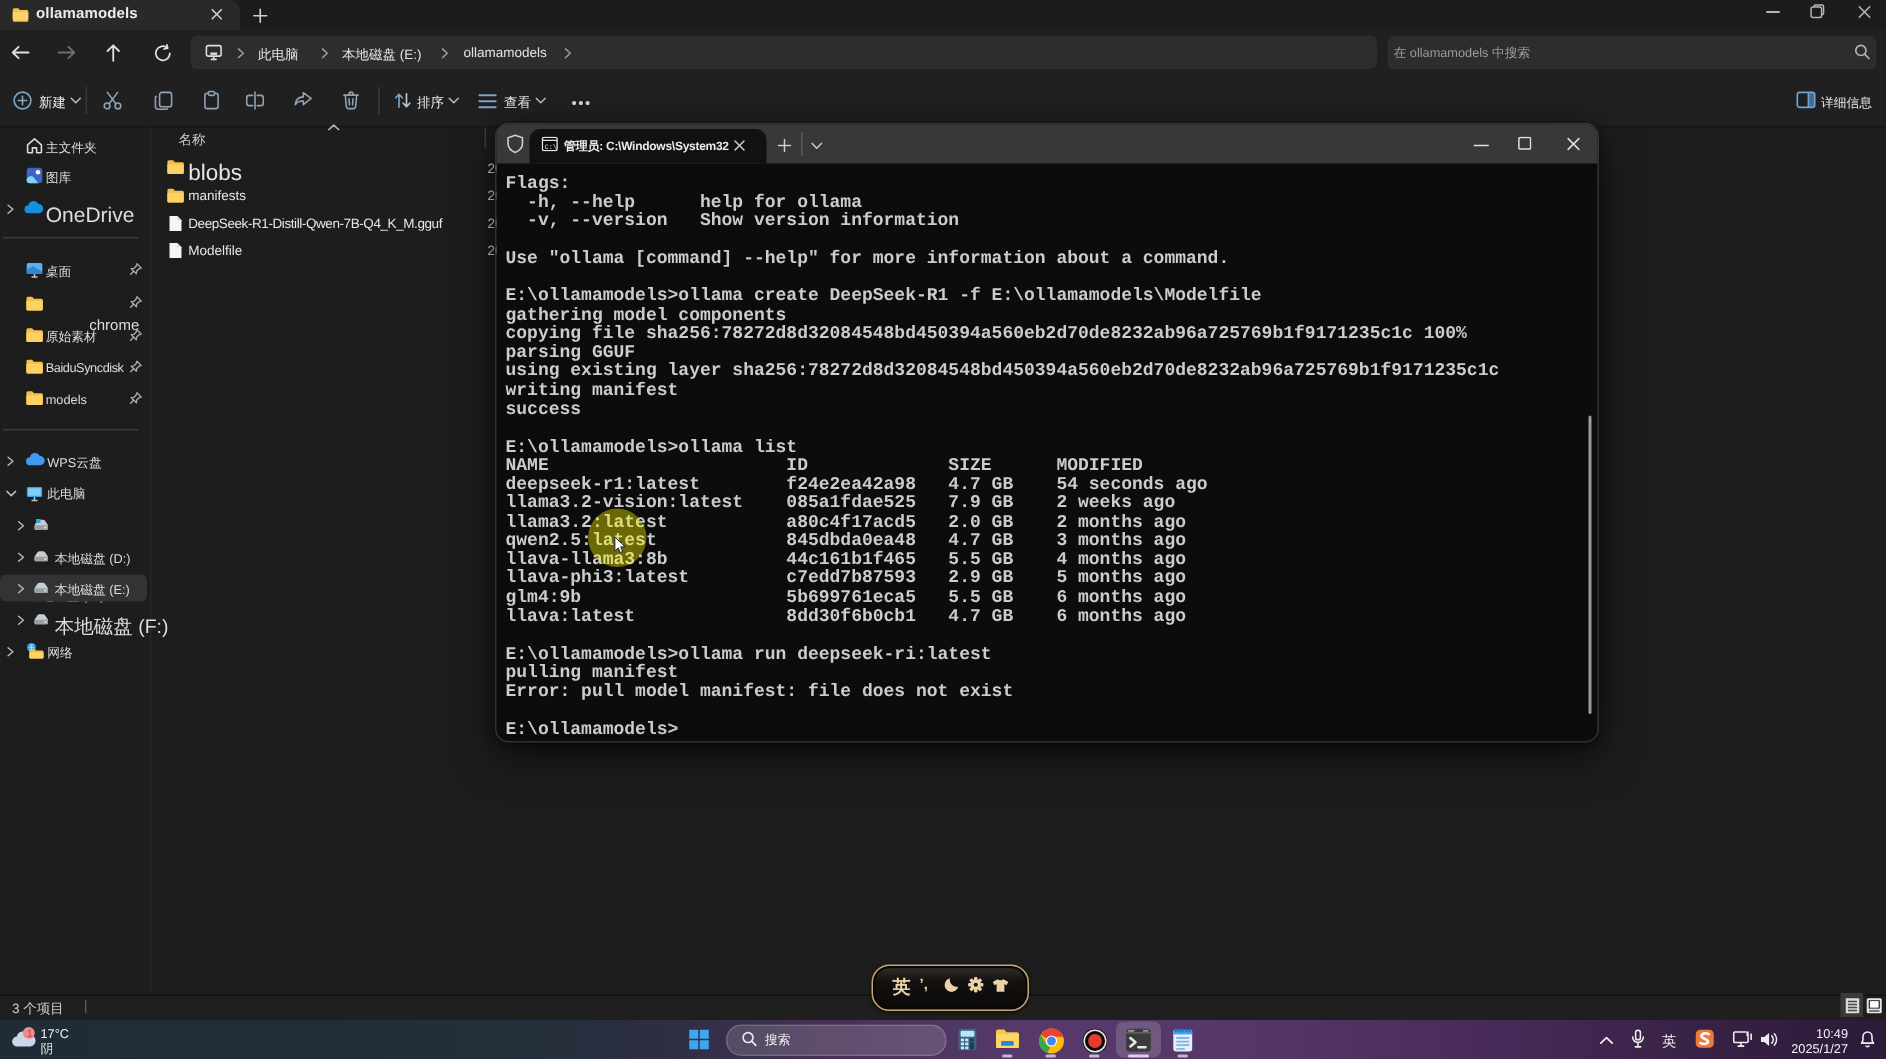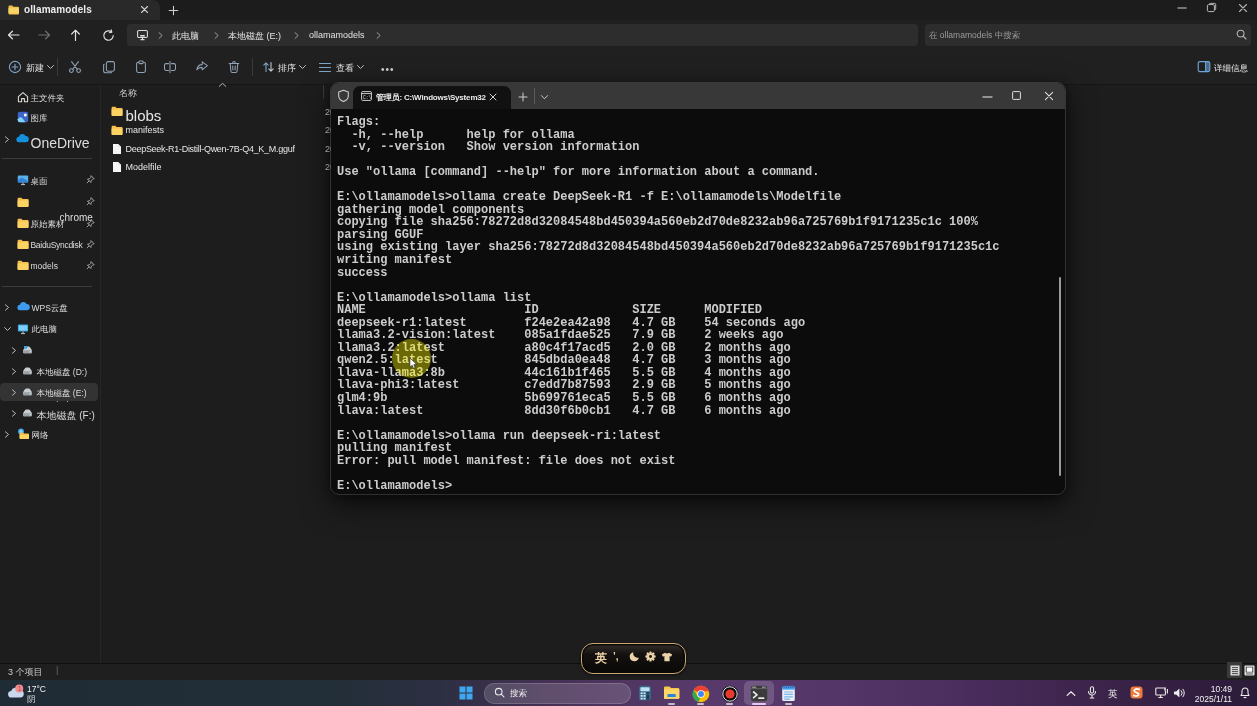--- a/index.html
+++ b/index.html
@@ -385,21 +385,21 @@
       <path d="M2.4 1.8 L5.6 4.5 L2.4 7.2" stroke="#b9b9b9" stroke-width="1" fill="none" stroke-linecap="round" stroke-linejoin="round"></path>
     </svg>
   </div>
 <div class="abs" style="left:22px;top:408px;">
     <svg width="11" height="10" viewBox="0 0 11 10">
       <path d="M1 5.8 q0-0.8 0.5-1.4 L3 2.2 q0.5-0.7 1.3-0.7 h2.4 q0.8 0 1.3 0.7 l1.5 2.2 q0.5 0.6 0.5 1.4 v1.4 q0 1-1 1 H2 q-1 0-1-1 z" fill="#c8cdd2"></path>
       <rect x="1" y="5.2" width="9" height="3" rx="0.8" fill="#9aa0a6"></rect>
       <circle cx="8.2" cy="6.7" r="0.7" fill="#d7f7e2"></circle>
     </svg>
   </div>
-<div class="abs" style="left:36.5px;top:408.5px;color:#dddddd;font-size:10px;">本地磁盘 (F:)</div>
+<div class="abs" style="left:36.5px;top:408.5px;color:#dddddd;font-size:13px;">本地磁盘 (F:)</div>
 
 <div class="abs" style="left:2.5px;top:429.5px;">
     <svg width="8" height="9" viewBox="0 0 8 9">
       <path d="M2.4 1.8 L5.6 4.5 L2.4 7.2" stroke="#b9b9b9" stroke-width="1" fill="none" stroke-linecap="round" stroke-linejoin="round"></path>
     </svg>
   </div>
 <div class="abs" style="left:17px;top:428px;">
     <svg width="13" height="12" viewBox="0 0 13 12">
       <circle cx="4" cy="3.6" r="3" fill="#2fa3e8"></circle>
       <path d="M2.2 3.6 h3.6 M4 1.8 v3.6 M2.6 2 a4 4 0 0 0 2.8 0 M2.6 5.2 a4 4 0 0 1 2.8 0" stroke="#bfe6f8" stroke-width="0.55" fill="none"></path>
@@ -726,19 +726,19 @@
       <path d="M12.4 2 v4.4" stroke="#eeeeee" stroke-width="1.1"></path>
     </svg>
   </div>
 <div class="abs" style="left:1173px;top:687px;z-index:61;">
     <svg width="13" height="12" viewBox="0 0 13 12">
       <path d="M1 4.4 h2.2 L6.4 1.6 v8.8 L3.2 7.6 H1 z" fill="#eeeeee"></path>
       <path d="M8.2 3.6 a3.4 3.4 0 0 1 0 4.8 M9.9 2.2 a5.6 5.6 0 0 1 0 7.6" stroke="#eeeeee" stroke-width="1" fill="none" stroke-linecap="round"></path>
     </svg>
   </div>
 <div class="abs" style="left:1196px;top:683.5px;width:36px;z-index:61;color:#f2f2f2;font-size:8.5px;text-align:right;">10:49</div>
-<div class="abs" style="left:1186px;top:693.5px;width:46px;z-index:61;color:#f2f2f2;font-size:8.5px;text-align:right;">2025/1/11</div>
+<div class="abs" style="left:1186px;top:693.5px;width:46px;z-index:61;color:#f2f2f2;font-size:8.5px;text-align:right;">2025/1/27</div>
 <div class="abs" style="left:1239px;top:686px;z-index:61;">
     <svg width="12" height="13" viewBox="0 0 12 13">
       <path d="M2 9.4 q1-1 1-2.6 V5 a3 3 0 0 1 6 0 v1.8 q0 1.6 1 2.6 z" fill="none" stroke="#eeeeee" stroke-width="1.05" stroke-linejoin="round"></path>
       <path d="M4.8 11 a1.3 1.3 0 0 0 2.4 0" stroke="#eeeeee" stroke-width="1.05" fill="none"></path>
     </svg>
   </div>
 
 </body></html>

